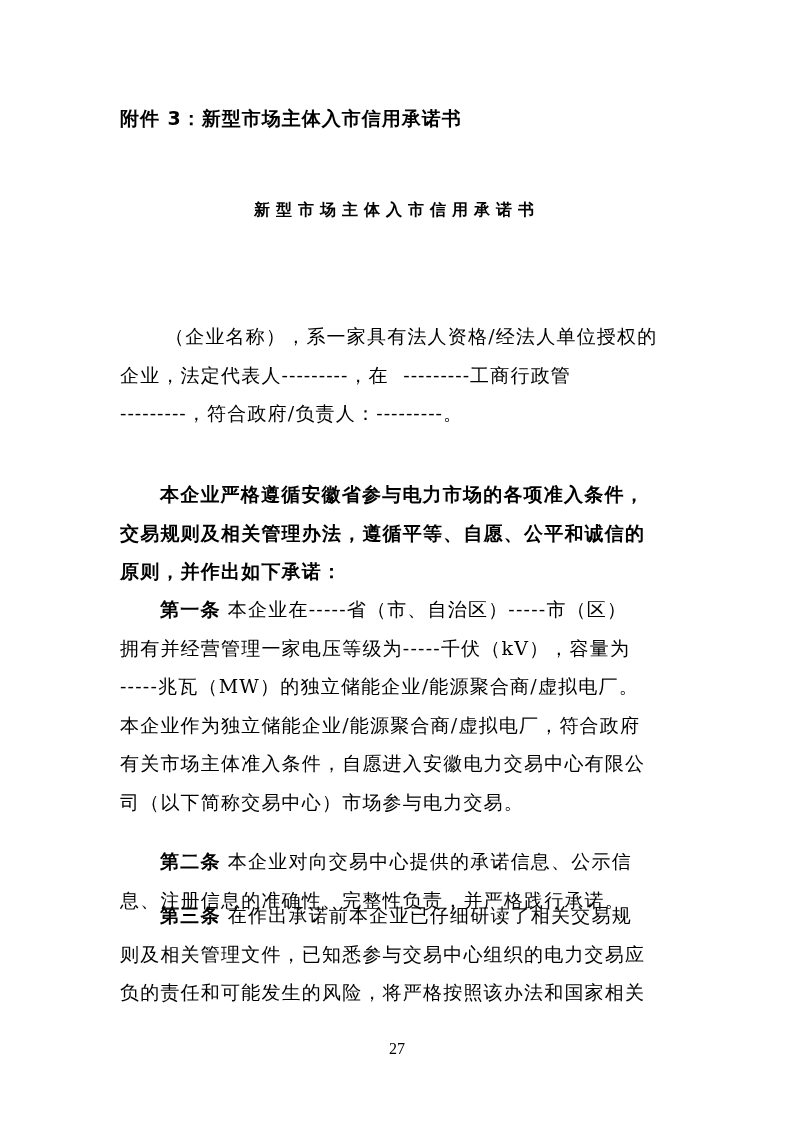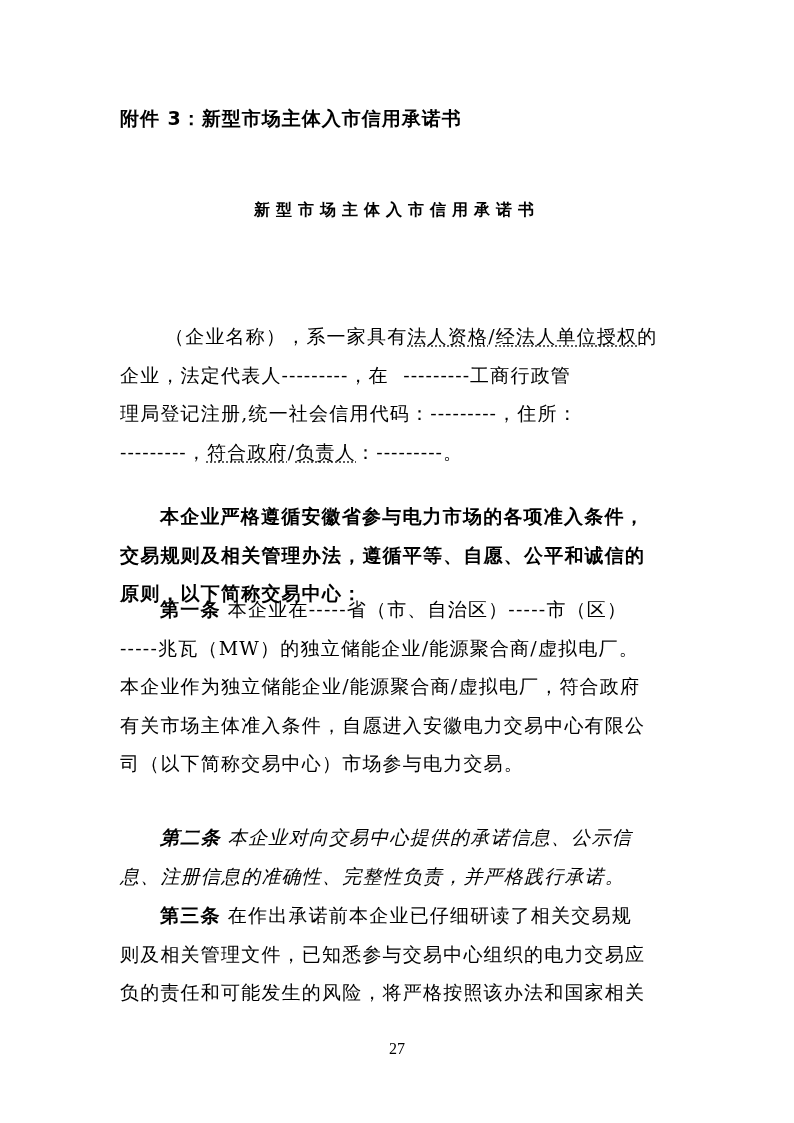--- a/index.html
+++ b/index.html
@@ -50,24 +50,23 @@
       width: 553px;
       font-size: 19px;
       line-height: 38.5px;
       letter-spacing: 1.2px;
       text-align: justify;
       text-align-last: left;
     }
     .p1 { top: 317px; }
     .p2 { top: 475px; font-family: "DejaVu Sans", "Liberation Sans", sans-serif; font-weight: bold; }
     .p3 { top: 590px; }
-    .p4 { top: 818px; font-style: italic; }
+    .p4 { top: 842px; }
     .p5 { top: 896px; }
     .wavy {
-      text-decoration: underline;
       text-decoration-style: dotted;
       text-decoration-color: #555555;
       text-underline-offset: 3px;
     }
     .blank { letter-spacing: 1px; }
     .article-label {
       font-family: "DejaVu Sans", "Liberation Sans", sans-serif;
       font-weight: bold;
     }
     .page-number {
@@ -91,37 +90,35 @@
   <div class="doc-title">新型市场主体入市信用承诺书</div>
 
   <div class="body-text p1">
     <span class="line" style="padding-left:45px;">
       <span>（企业名称），系一家具有</span><span class="wavy">法人资格</span><span>/</span><span class="wavy">经法人单位授权</span><span>的</span>
     </span>
     <span class="line">
       <span>企业，法定代表人</span><span class="blank">---------</span><span style="white-space:pre;">，在  </span><span class="blank">---------</span><span>工商行政管</span>
     </span>
     <span class="line">
-      <span>理局登记注册,统一社会信用代码：</span><span class="blank">---------</span><span>，住所：</span>
-    </span>
-    <span class="line">
       <span class="blank">---------</span><span>，</span><span class="wavy">符合政府</span><span>/</span><span class="wavy">负责人</span><span>：</span><span class="blank">---------</span><span>。</span>
     </span>
   </div>
 
   <div class="body-text p2">
-    <span class="line" style="padding-left:40px;margin-top:22px;">本企业严格遵循安徽省参与电力市场的各项准入条件，</span>
+    <span class="line" style="padding-left:40px;">本企业严格遵循安徽省参与电力市场的各项准入条件，</span>
     <span class="line">交易规则及相关管理办法，遵循平等、自愿、公平和诚信的</span>
-    <span class="line">原则，以下简称交易中心：</span>
+    <span class="line">原则，并作出如下承诺：</span>
   </div>
 
   <div class="body-text p3">
     <span class="line" style="padding-left:40px;">
       <span class="article-label">第一条</span><span style="white-space:pre;"> 本企业在-----省（市、自治区）-----市（区）</span>
     </span>
+    <span class="line">拥有并经营管理一家电压等级为-----千伏（kV），容量为</span>
     <span class="line">-----兆瓦（MW）的独立储能企业/能源聚合商/虚拟电厂。</span>
     <span class="line">本企业作为独立储能企业/能源聚合商/虚拟电厂，符合政府</span>
     <span class="line">有关市场主体准入条件，自愿进入安徽电力交易中心有限公</span>
     <span class="line">司（以下简称交易中心）市场参与电力交易。</span>
   </div>
 
   <div class="body-text p4">
     <span class="line" style="padding-left:40px;">
       <span class="article-label">第二条</span><span style="white-space:pre;"> 本企业对向交易中心提供的承诺信息、公示信</span>
     </span>

